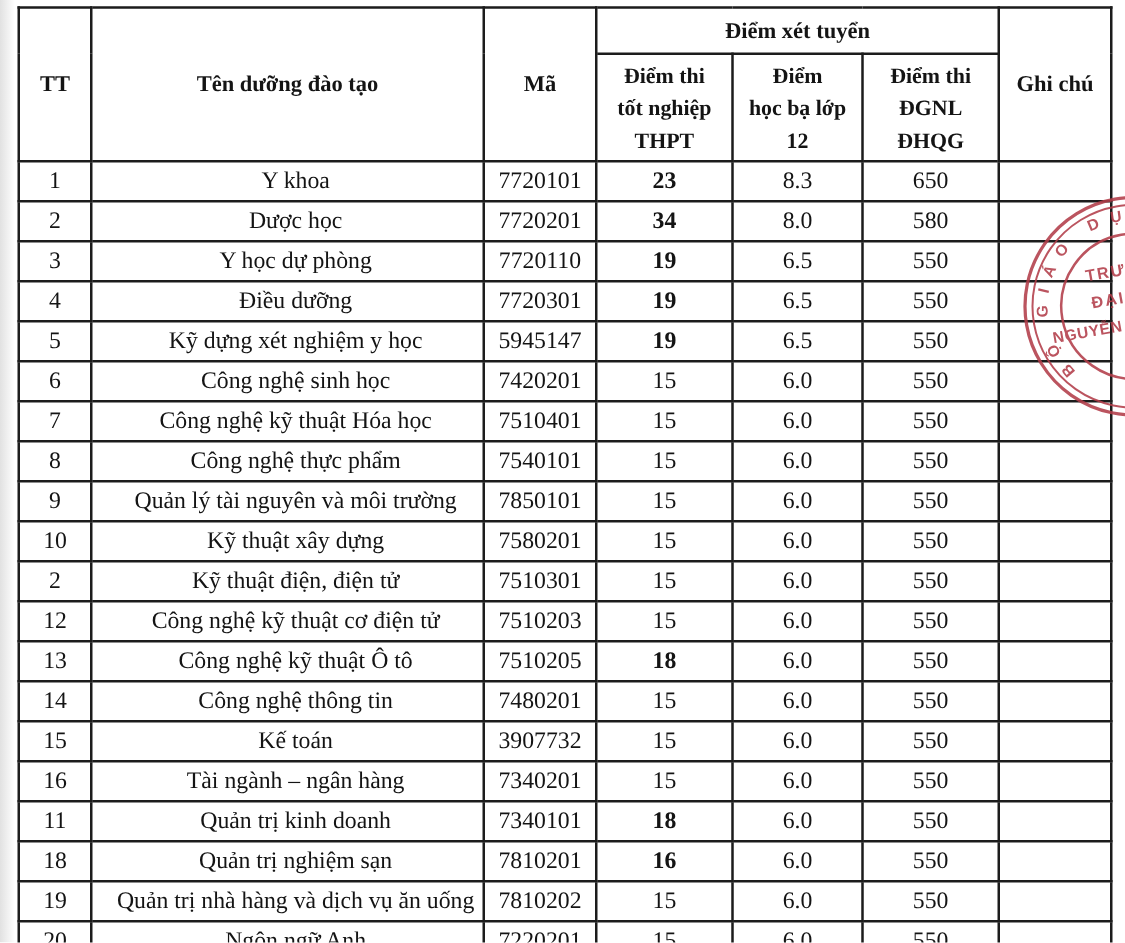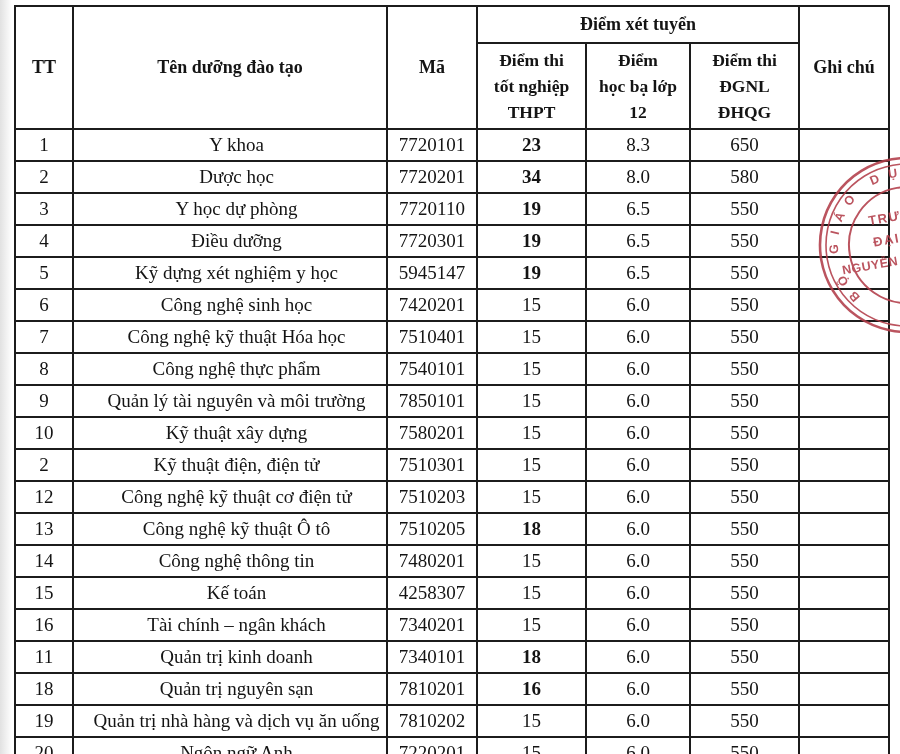--- a/index.html
+++ b/index.html
@@ -224,47 +224,47 @@
     <td class="l">Công nghệ thông tin</td>
     <td>7480201</td>
     <td>15</td>
     <td>6.0</td>
     <td>550</td>
     <td></td>
   </tr>
       <tr>
     <td>15</td>
     <td class="l">Kế toán</td>
-    <td>4258307</td>
+    <td>3907732</td>
     <td>15</td>
     <td>6.0</td>
     <td>550</td>
     <td></td>
   </tr>
       <tr>
     <td>16</td>
-    <td class="l">Tài chính – ngân khách</td>
+    <td class="l">Tài ngành – ngân hàng</td>
     <td>7340201</td>
     <td>15</td>
     <td>6.0</td>
     <td>550</td>
     <td></td>
   </tr>
       <tr>
     <td>11</td>
     <td class="l">Quản trị kinh doanh</td>
     <td>7340101</td>
     <td class="bold">18</td>
     <td>6.0</td>
     <td>550</td>
     <td></td>
   </tr>
       <tr>
     <td>18</td>
-    <td class="l">Quản trị nguyên sạn</td>
+    <td class="l">Quản trị nghiệm sạn</td>
     <td>7810201</td>
     <td class="bold">16</td>
     <td>6.0</td>
     <td>550</td>
     <td></td>
   </tr>
       <tr>
     <td>19</td>
     <td class="l">Quản trị nhà hàng và dịch vụ ăn uống</td>
     <td>7810202</td>

